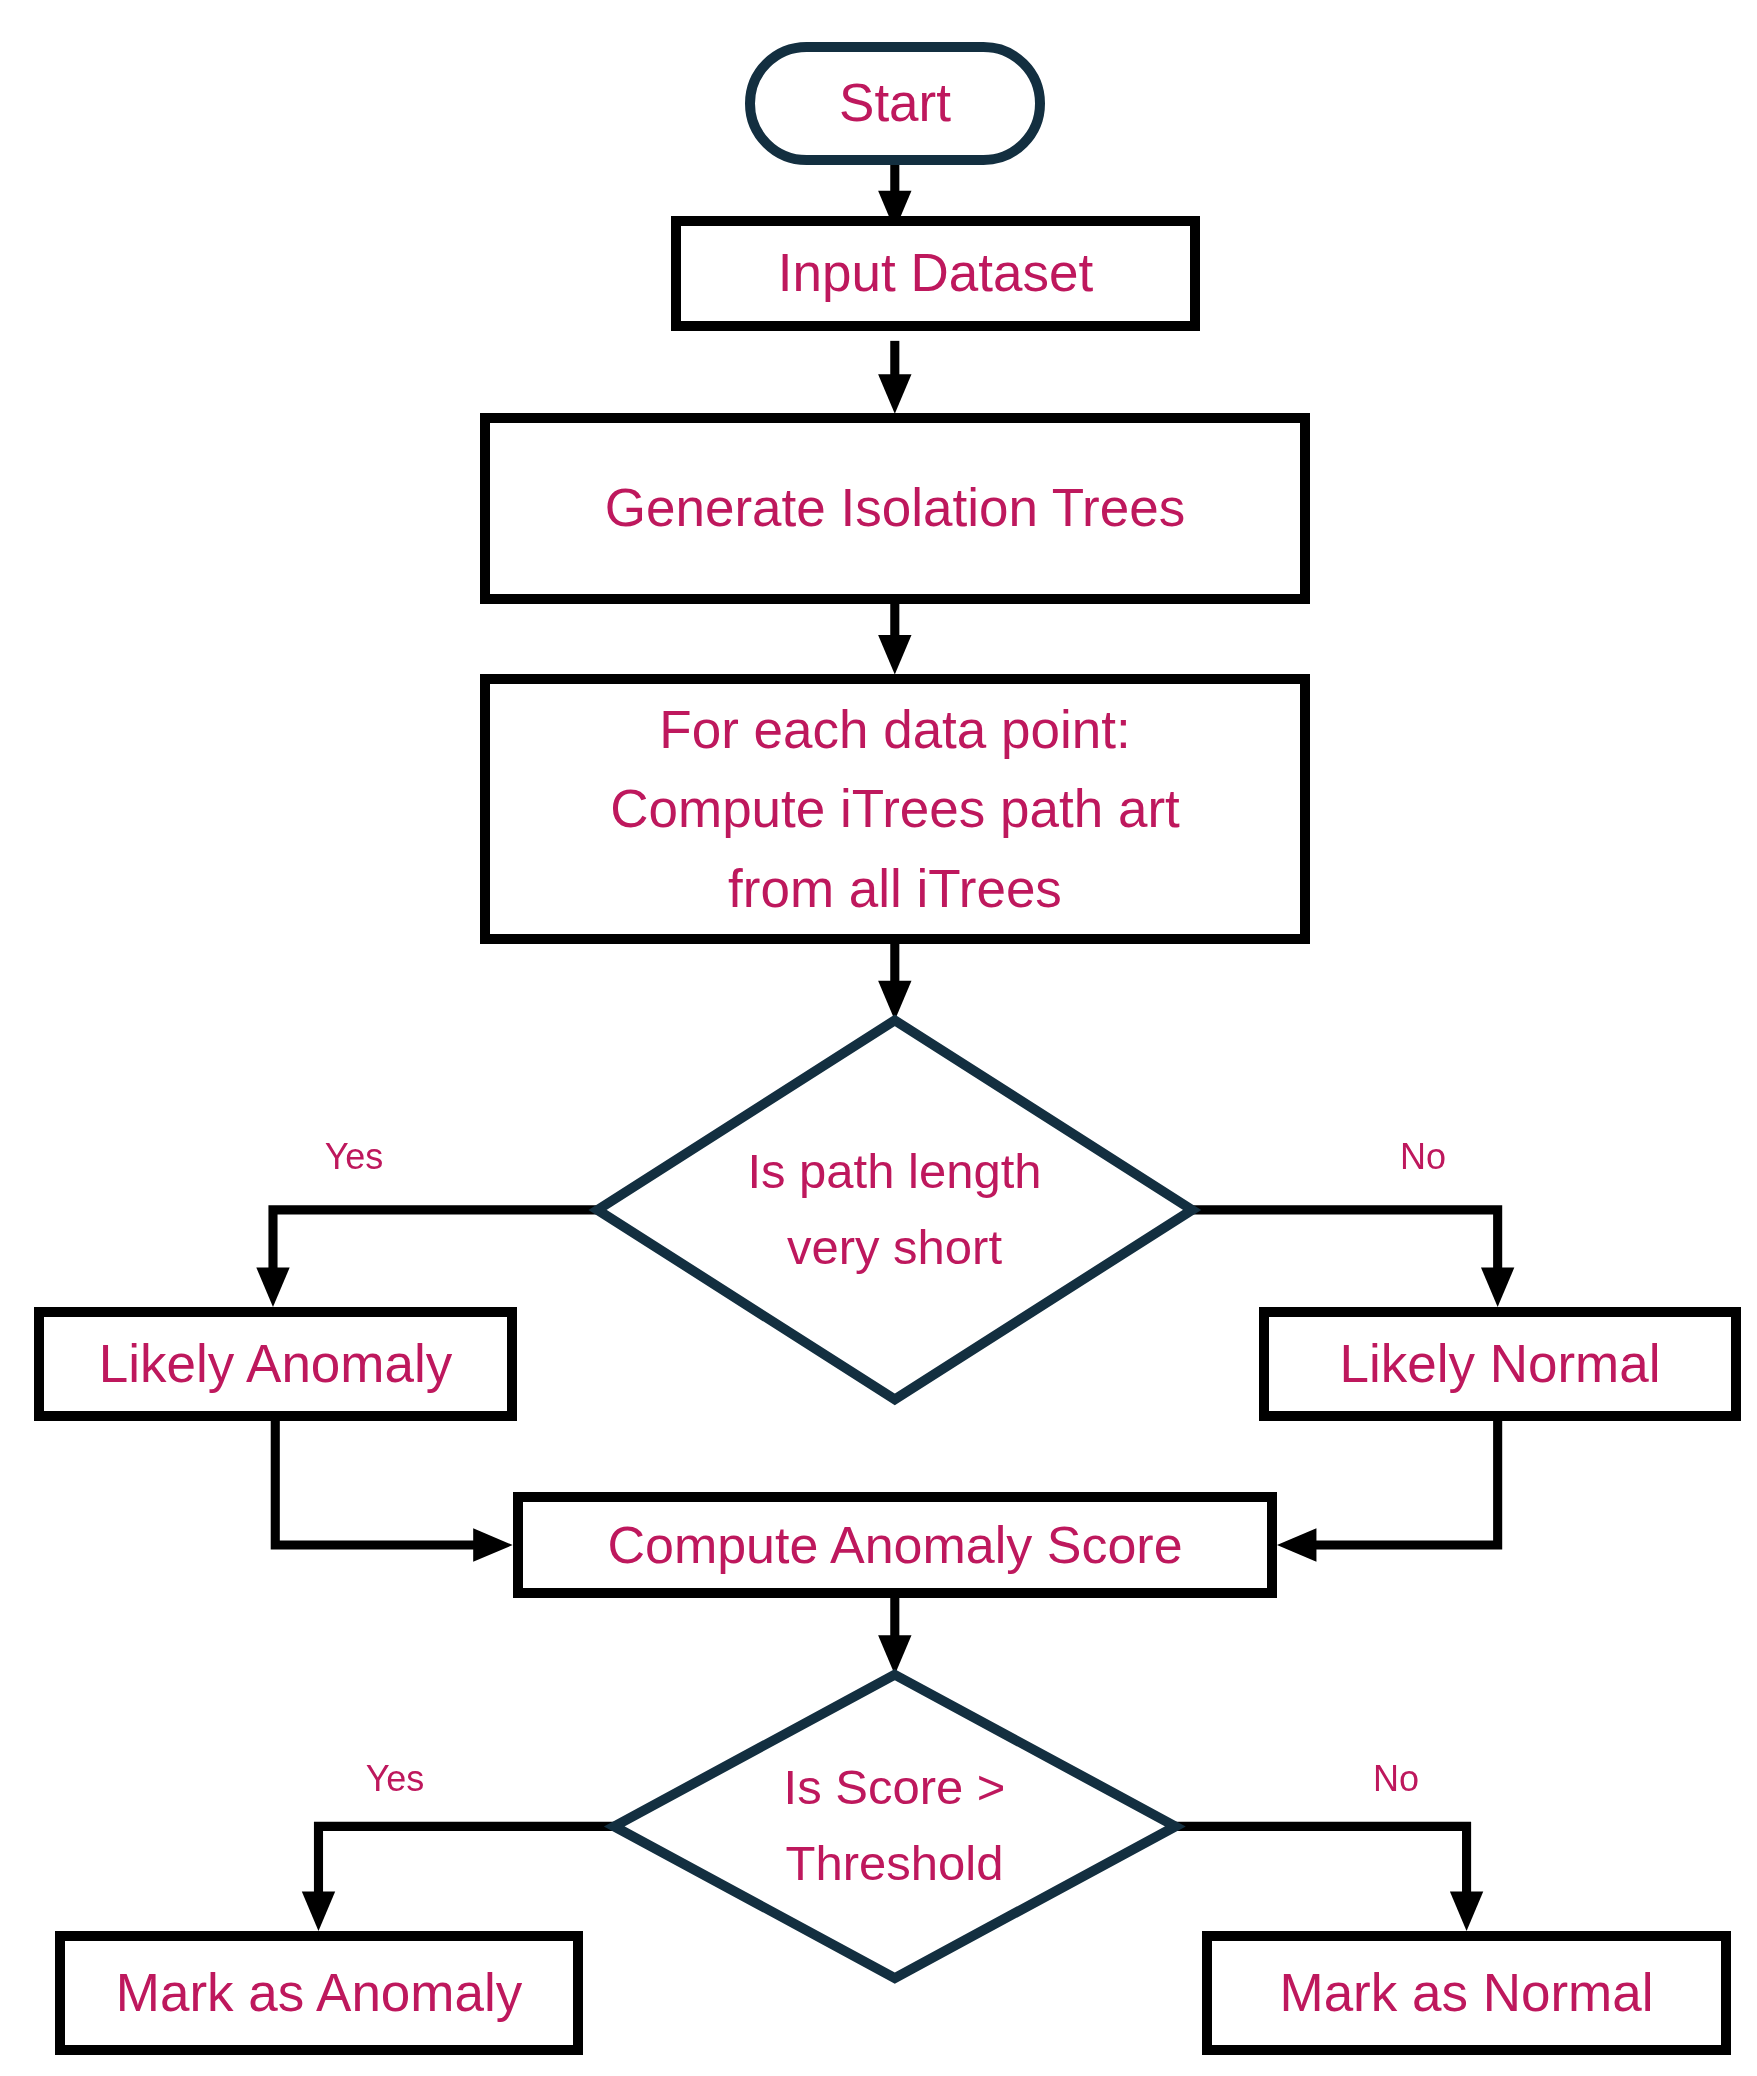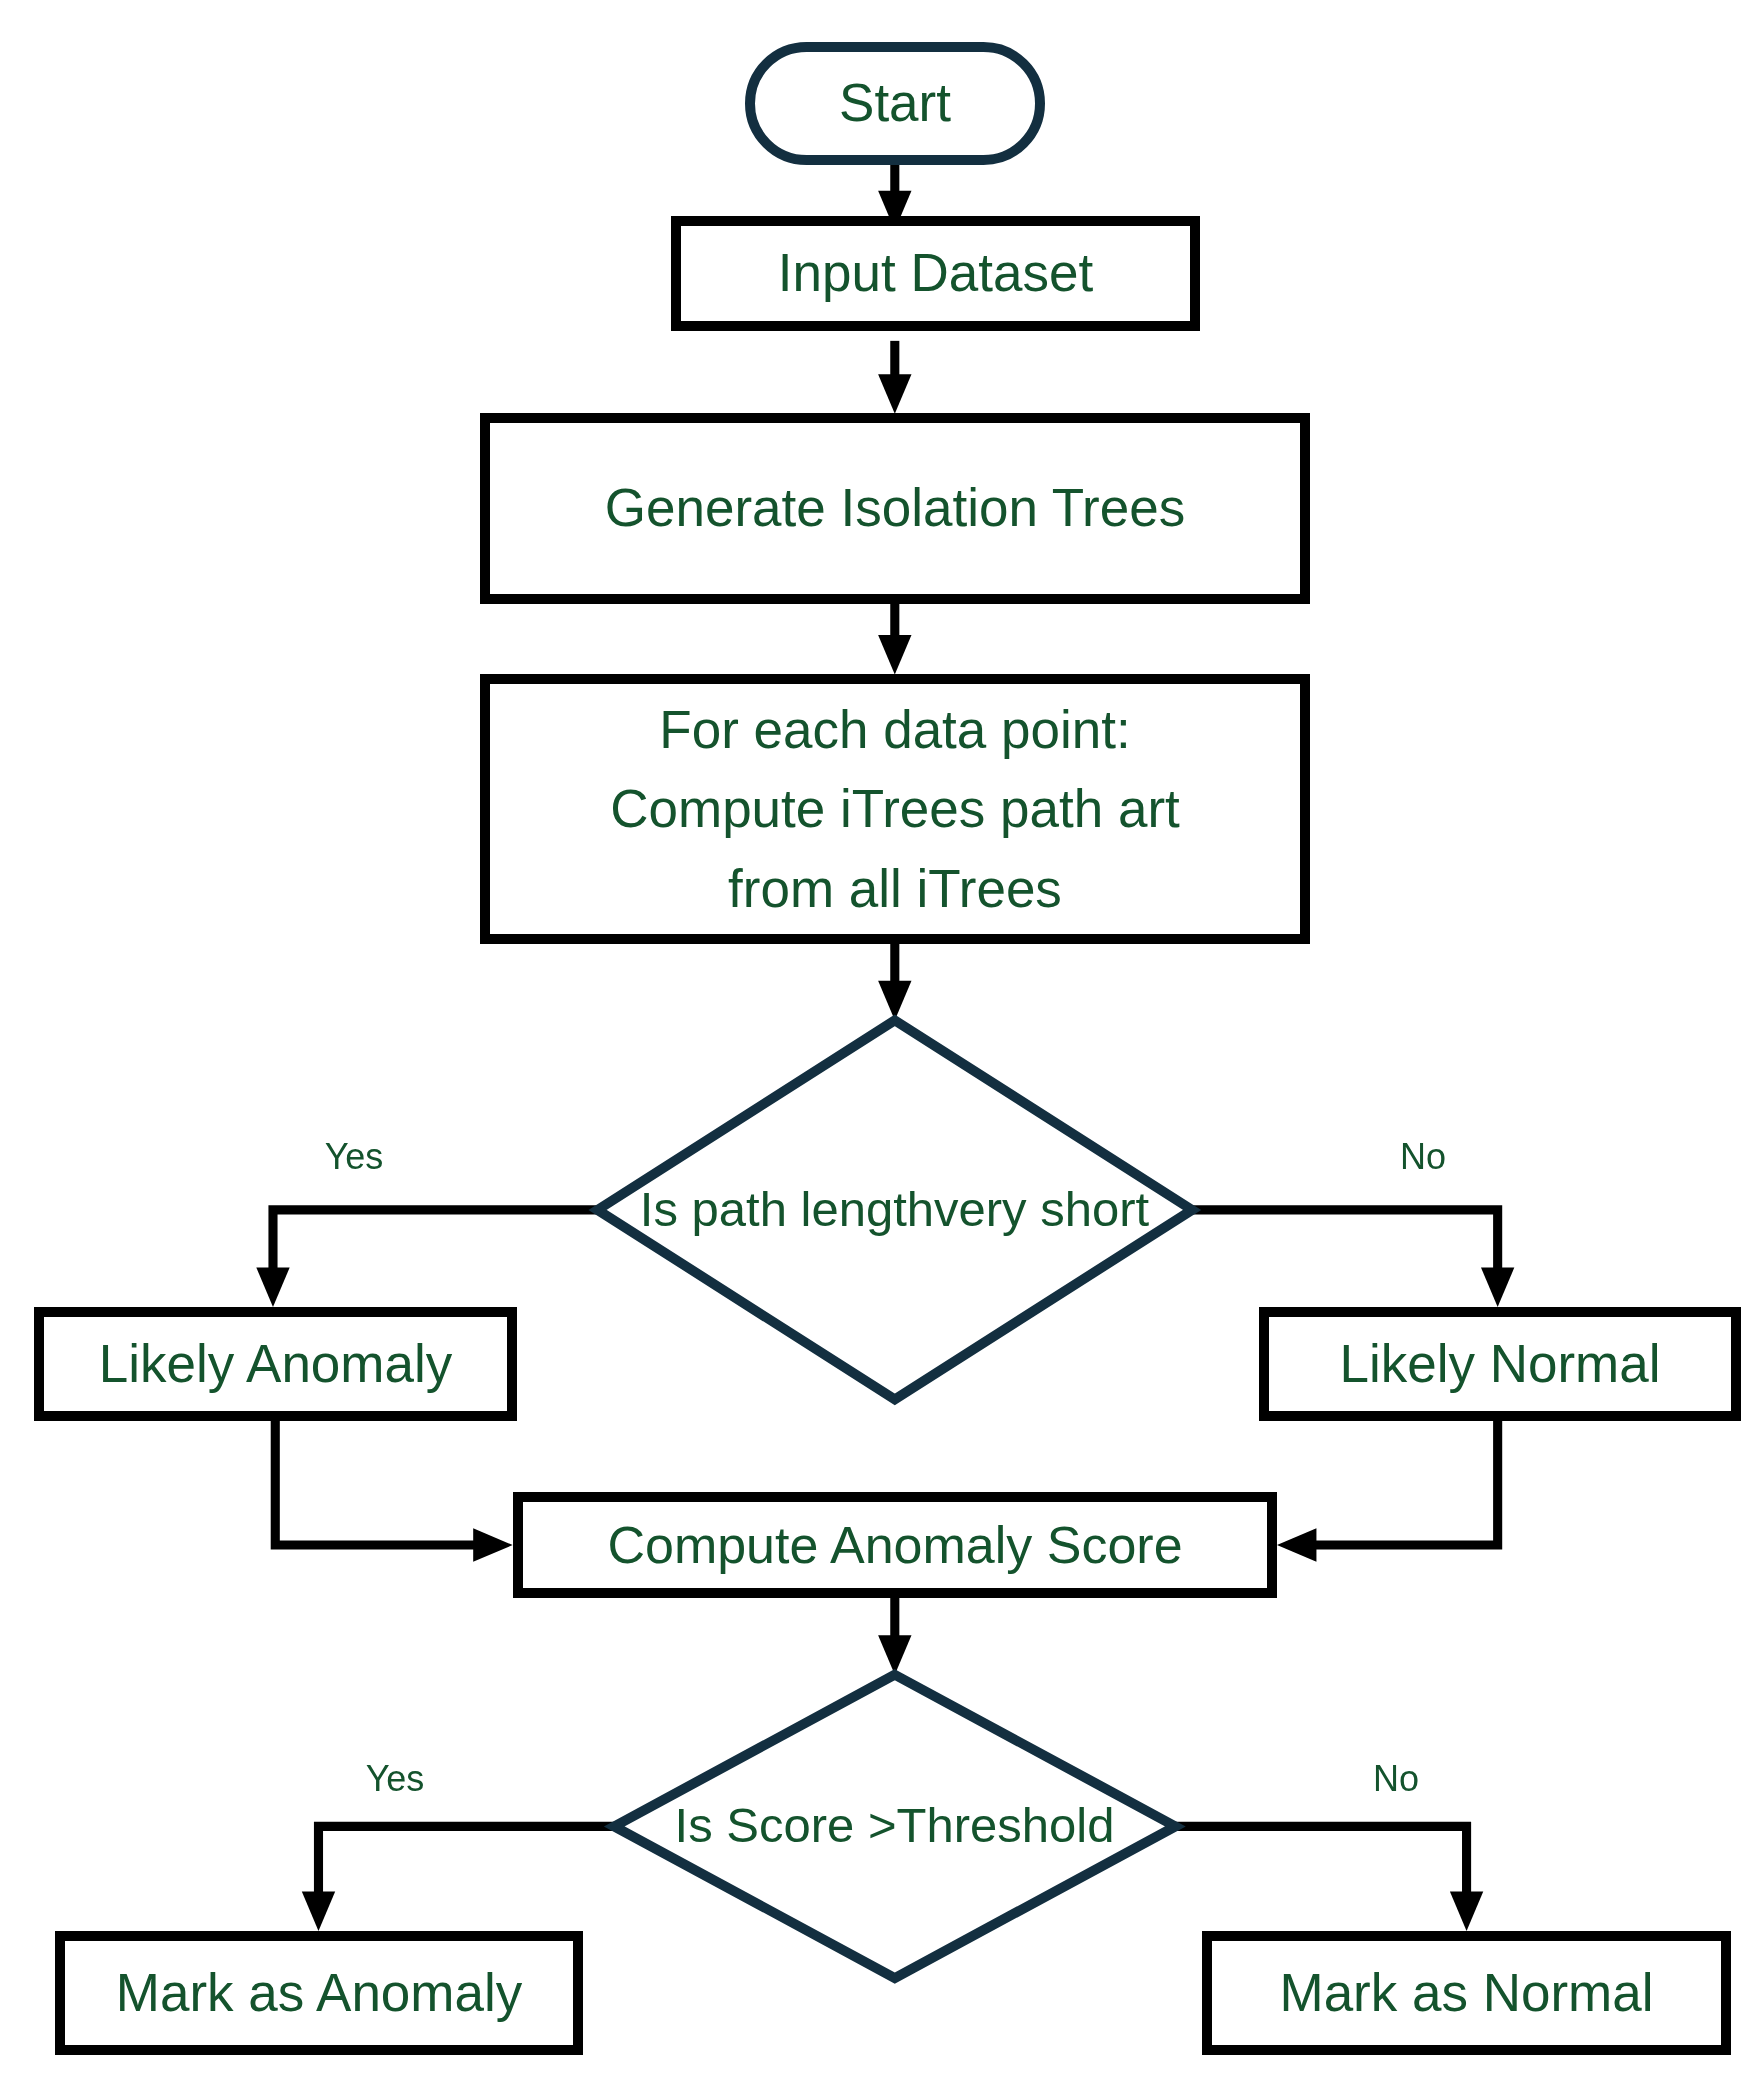--- a/index.html
+++ b/index.html
@@ -6,21 +6,21 @@
     margin: 0;
     padding: 0;
     background: #ffffff;
   }
   #canvas {
     position: relative;
     width: 1757px;
     height: 2077px;
     background: #ffffff;
     font-family: "Liberation Sans", sans-serif;
-    color: #14532d;
+    color: #be185d;
     overflow: hidden;
   }
   #edges {
     position: absolute;
     left: 0;
     top: 0;
     width: 1757px;
     height: 2077px;
   }
   .node {
@@ -39,21 +39,21 @@
   .process {
     border: 10.6px solid #000000;
   }
   .terminator {
     border: 10px solid #132f40;
     border-radius: 64px;
   }
   .diamond-label {
     position: absolute;
     display: flex;
-    flex-direction: row;
+    flex-direction: column;
     align-items: center;
     justify-content: center;
     text-align: center;
     font-size: 49px;
     line-height: 1.55;
     background: transparent;
     white-space: nowrap;
   }
   .edge-label {
     position: absolute;

